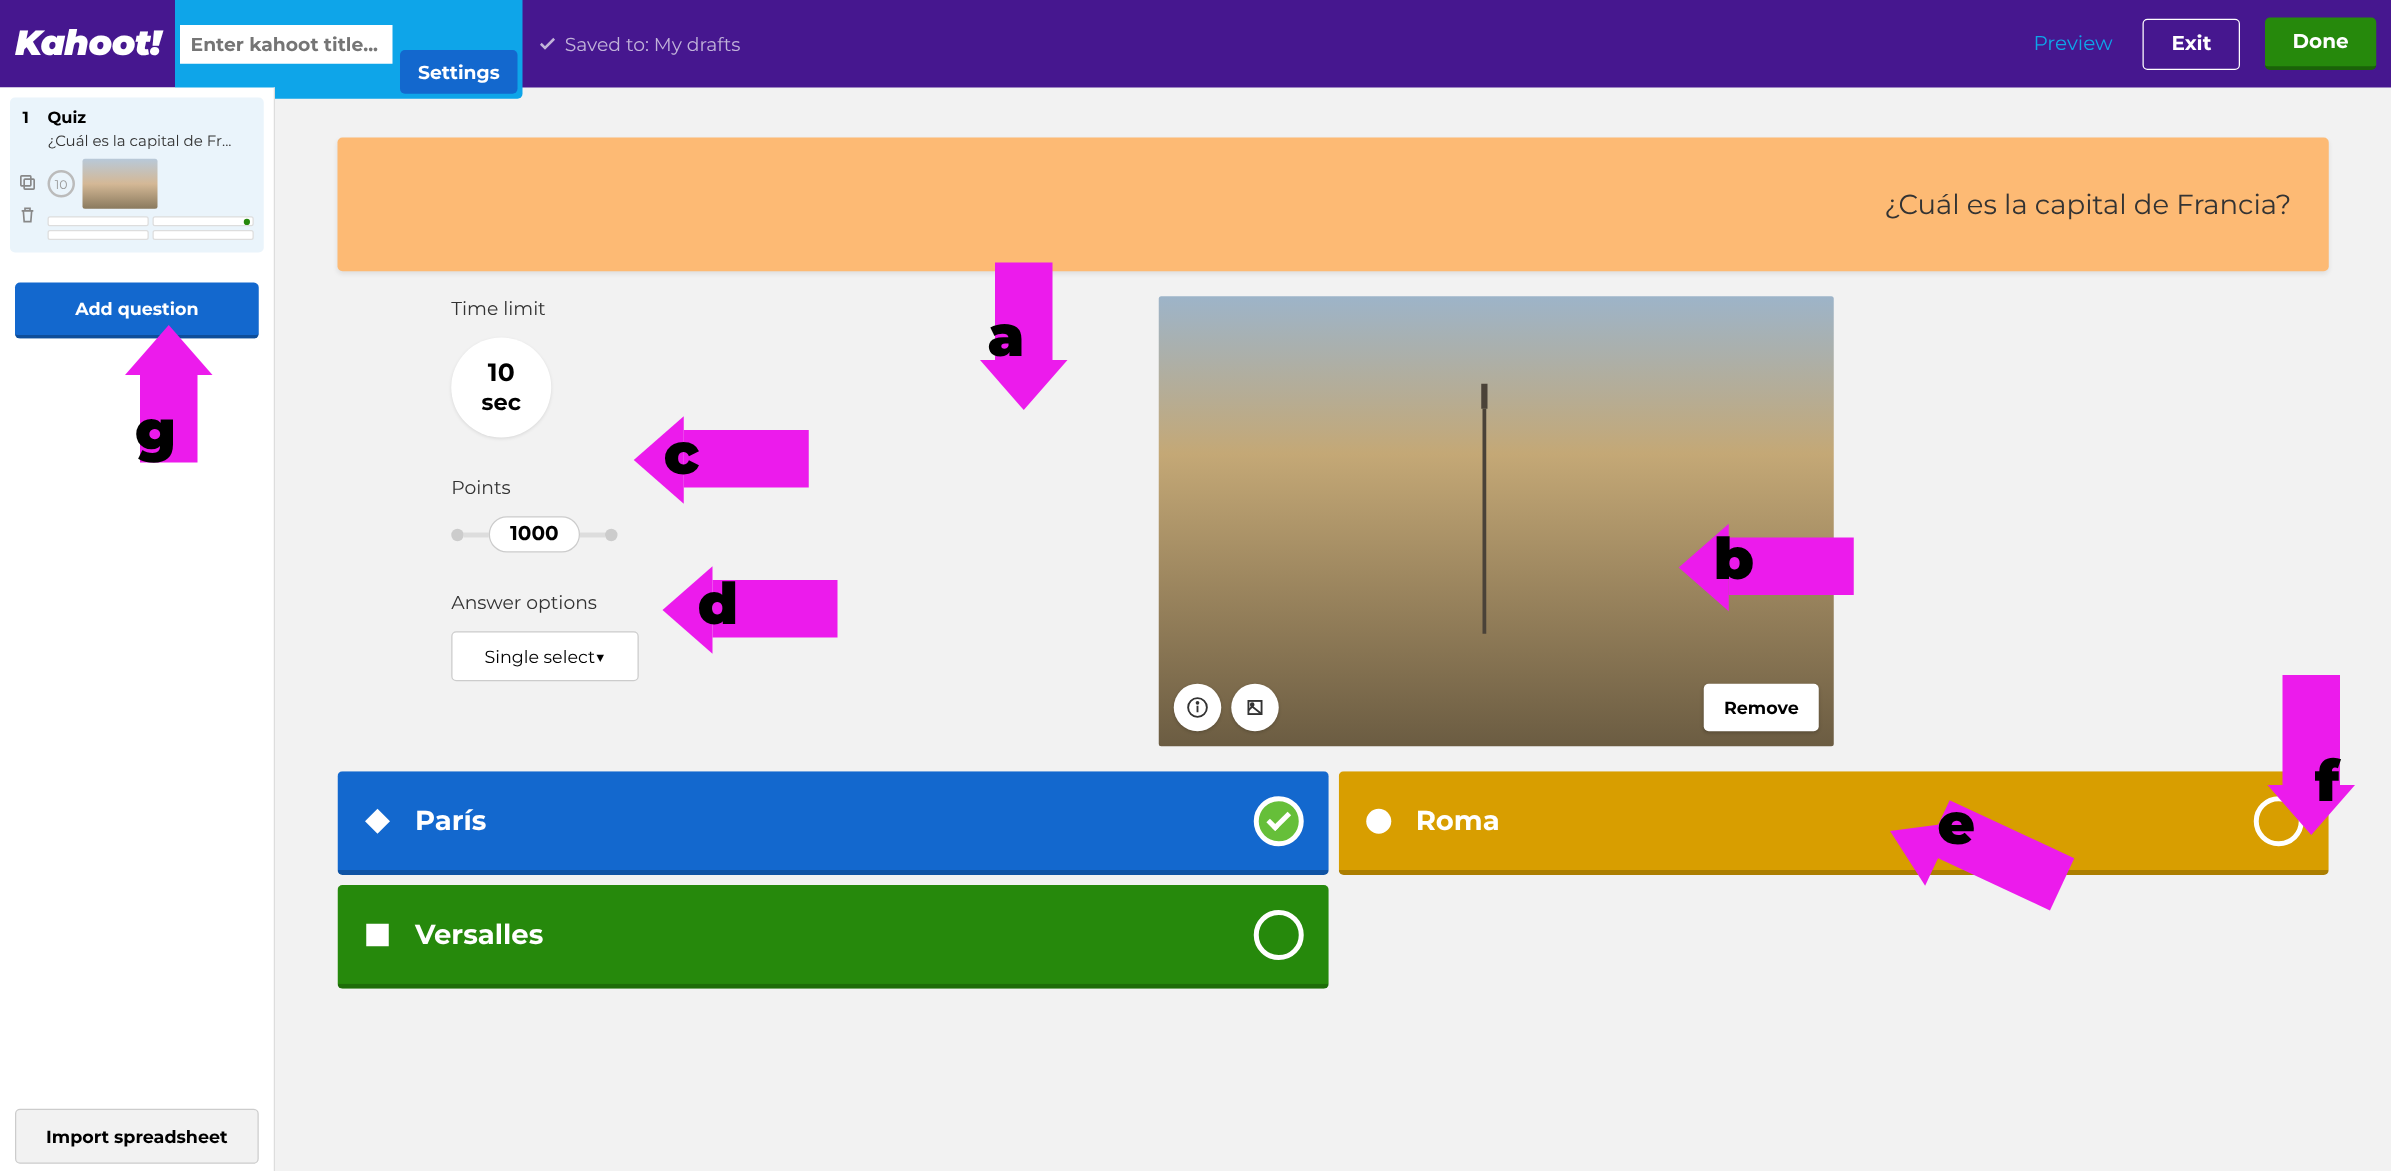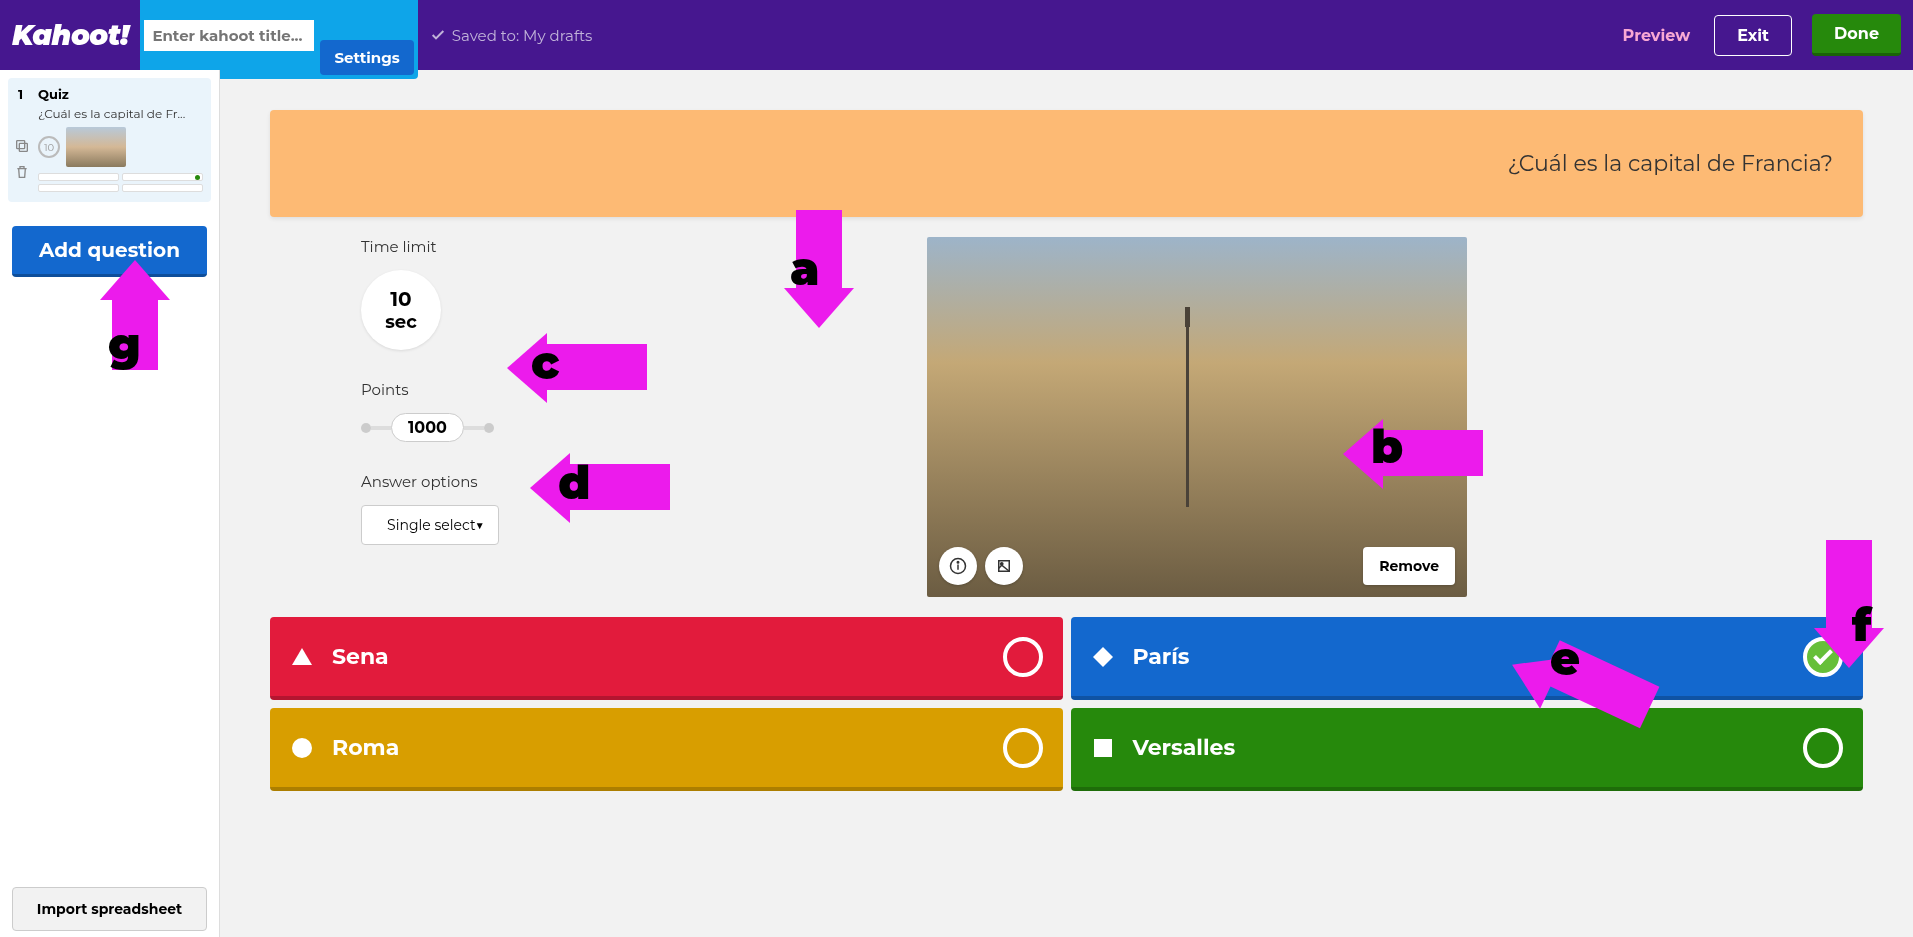--- a/index.html
+++ b/index.html
@@ -7,58 +7,58 @@
 
 
 .topbar { height:70px; background:#46178f; display:flex; align-items:center; padding:0 12px; gap:12px; color:#fff; }
 .logo { font-size:28px; font-weight:900; font-style:italic; letter-spacing:-0.5px; }
 .title-wrap { display:flex; align-items:center; background:#0ea5e9; border-radius:4px; padding:4px; gap:6px; }
 .title-input { border:none; outline:none; padding:6px 8px; font-size:15px; font-weight:700; color:#999; width:170px; }
 .settings-btn { background:#1368ce; color:#fff; border:none; border-radius:4px; padding:8px 14px; font-weight:700; font-size:15px; cursor:pointer;margin-top:44px; }
 .saved { display:flex; align-items:center; gap:6px; color:#c1b3d9; font-size:15px; }
 .saved-check { width:16px; height:16px; }
 .spacer { flex:1; }
-.preview-link { color:#f9a8d4; font-weight:700; font-size:16px; margin-right:12px; cursor:pointer;padding-left:36px; }
+.preview-link { color:#0ea5e9; font-weight:400; font-size:16px; margin-right:12px; cursor:pointer;padding-left:36px; }
 .exit-btn { background:transparent; border:1px solid #fff; color:#fff; border-radius:4px; padding:10px 22px; font-weight:700; font-size:16px; cursor:pointer; margin-right:8px; }
 .done-btn { background:#26890c; border:none; color:#fff; border-radius:4px; padding:10px 22px; font-weight:700; font-size:16px; cursor:pointer; border-bottom:3px solid #1a6308; }
 
 
 .main { display:flex; height:calc(100% - 56px); }
 .sidebar { width:220px; background:#fff; display:flex; flex-direction:column; padding:8px 0; border-right:1px solid #ddd; }
 .slide-thumb { margin:0 8px 12px 8px; background:#eaf4fb; border-radius:4px; padding:8px 8px 10px 30px; position:relative; }
 .slide-num { position:absolute; left:10px; top:8px; font-size:13px; font-weight:700; }
 .slide-type { font-size:13px; font-weight:700; margin-bottom:4px; }
 .slide-q { font-size:12px; color:#333; margin-bottom:6px; white-space:nowrap; overflow:hidden; text-overflow:ellipsis; }
 .slide-row { display:flex; align-items:center; gap:6px; }
 .slide-time { width:22px; height:22px; border:2px solid #bbb; border-radius:50%; display:flex; align-items:center; justify-content:center; font-size:10px; color:#999; }
 .slide-img { width:60px; height:40px; background:linear-gradient(180deg,#b8c9d9 0%,#d4b896 50%,#8a7a5e 100%); border-radius:2px; }
 .slide-answers { display:grid; grid-template-columns:1fr 1fr; gap:3px; margin-top:6px; }
 .slide-a { height:8px; background:#fff; border-radius:2px; border:1px solid #ddd; position:relative; }
 .slide-a.correct::after { content:''; position:absolute; right:2px; top:1px; width:5px; height:5px; background:#26890c; border-radius:50%; }
 .slide-actions { position:absolute; left:6px; top:60px; display:flex; flex-direction:column; gap:10px; }
 .slide-action { width:16px; height:16px; color:#888; cursor:pointer; }
-.add-q-btn { margin:12px; background:#1368ce; color:#fff; border:none; border-radius:4px; padding:12px; font-weight:700; font-size:20px; cursor:pointer; border-bottom:3px solid #0e4e9a; }
+.add-q-btn { margin:12px; background:#1368ce; color:#fff; border:none; border-radius:4px; padding:12px; font-weight:700; font-size:14px; cursor:pointer; border-bottom:3px solid #0e4e9a; }
 .sidebar-spacer { flex:1; }
 .import-btn { margin:0 12px 12px 12px; background:#f2f2f2; border:1px solid #ccc; border-radius:4px; padding:12px; font-weight:700; font-size:14px; cursor:pointer; }
 
 .editor { flex:1; padding:40px 50px 20px 50px; position:relative; overflow-y:auto; }
 .question-box { background:#fdba74; box-shadow:0 2px 4px rgba(0,0,0,0.08); border-radius:4px; padding:40px 30px; text-align:right; font-size:22px; color:#333; margin-bottom:20px; }
 .mid-row { display:flex; gap:30px; margin:0 60px 20px 91px; }
 .options-col { width:200px; }
 .opt-label { font-size:15px; color:#333; margin-bottom:14px; }
 .time-circle { width:80px; height:80px; background:#fff; border-radius:50%; display:flex; flex-direction:column; align-items:center; justify-content:center; box-shadow:0 1px 3px rgba(0,0,0,0.1); cursor:pointer; margin-bottom:30px; }
 .time-num { font-size:20px; font-weight:700; }
 .time-unit { font-size:18px; font-weight:700; }
 .points-wrap { margin-bottom:30px; }
 .slider { display:flex; align-items:center; gap:0; }
 .slider-track { width:20px; height:4px; background:#ddd; }
 .slider-dot { width:10px; height:10px; background:#ccc; border-radius:50%; }
 .points-pill { background:#fff; border:1px solid #ccc; border-radius:16px; padding:4px 16px; font-size:16px; font-weight:700; }
 .answer-opt-wrap { }
-.select-box { background:#fff; border:1px solid #ccc; border-radius:4px; padding:10px 14px; display:flex; align-items:center; justify-content:flex-end; cursor:pointer; width:138px; }
+.select-box { background:#fff; border:1px solid #ccc; border-radius:4px; padding:10px 14px; display:flex; align-items:center; justify-content:center; cursor:pointer; width:150px; }
 .select-box span { font-size:14px; }
 .select-arrow { font-size:10px; }
 
 .image-col { flex:1; display:flex; justify-content:center; }
 .image-box { width:540px; height:360px; background:linear-gradient(180deg,#9db4c9 0%,#c4a876 35%,#6b5c42 100%); position:relative; border-radius:2px; }
 .eiffel { position:absolute; left:48%; top:25%; width:3px; height:50%; background:#4a4238; }
 .eiffel::before { content:''; position:absolute; top:-20px; left:-1px; width:5px; height:20px; background:#4a4238; }
 .img-controls { position:absolute; bottom:12px; left:12px; display:flex; gap:8px; }
 .img-ctrl { width:38px; height:38px; background:#fff; border-radius:50%; display:flex; align-items:center; justify-content:center; cursor:pointer; box-shadow:0 1px 3px rgba(0,0,0,0.2); }
 .remove-btn { position:absolute; bottom:12px; right:12px; background:#fff; border:none; border-radius:4px; padding:10px 16px; font-weight:700; font-size:14px; cursor:pointer; box-shadow:0 1px 3px rgba(0,0,0,0.2); }
@@ -180,27 +180,20 @@
                   <path d="M5 15l4-4 10 8"></path>
                 </svg>
             </div>
           </div>
           <button class="remove-btn">Remove</button>
         </div>
       </div>
     </div>
 
     <div class="answers">
-      <div class="answer a-red">
-        <svg class="a-shape" viewBox="0 0 24 24" fill="#fff">
-            <polygon points="12,3 22,20 2,20"></polygon>
-          </svg>
-        <span class="a-text">Sena</span>
-        <div class="a-correct"></div>
-      </div>
       <div class="answer a-blue">
         <svg class="a-shape" viewBox="0 0 24 24" fill="#fff">
             <polygon points="12,2 22,12 12,22 2,12"></polygon>
           </svg>
         <span class="a-text">París</span>
         <div class="a-correct on">
             <div class="check"></div>
           </div>
       </div>
       <div class="answer a-yellow">

